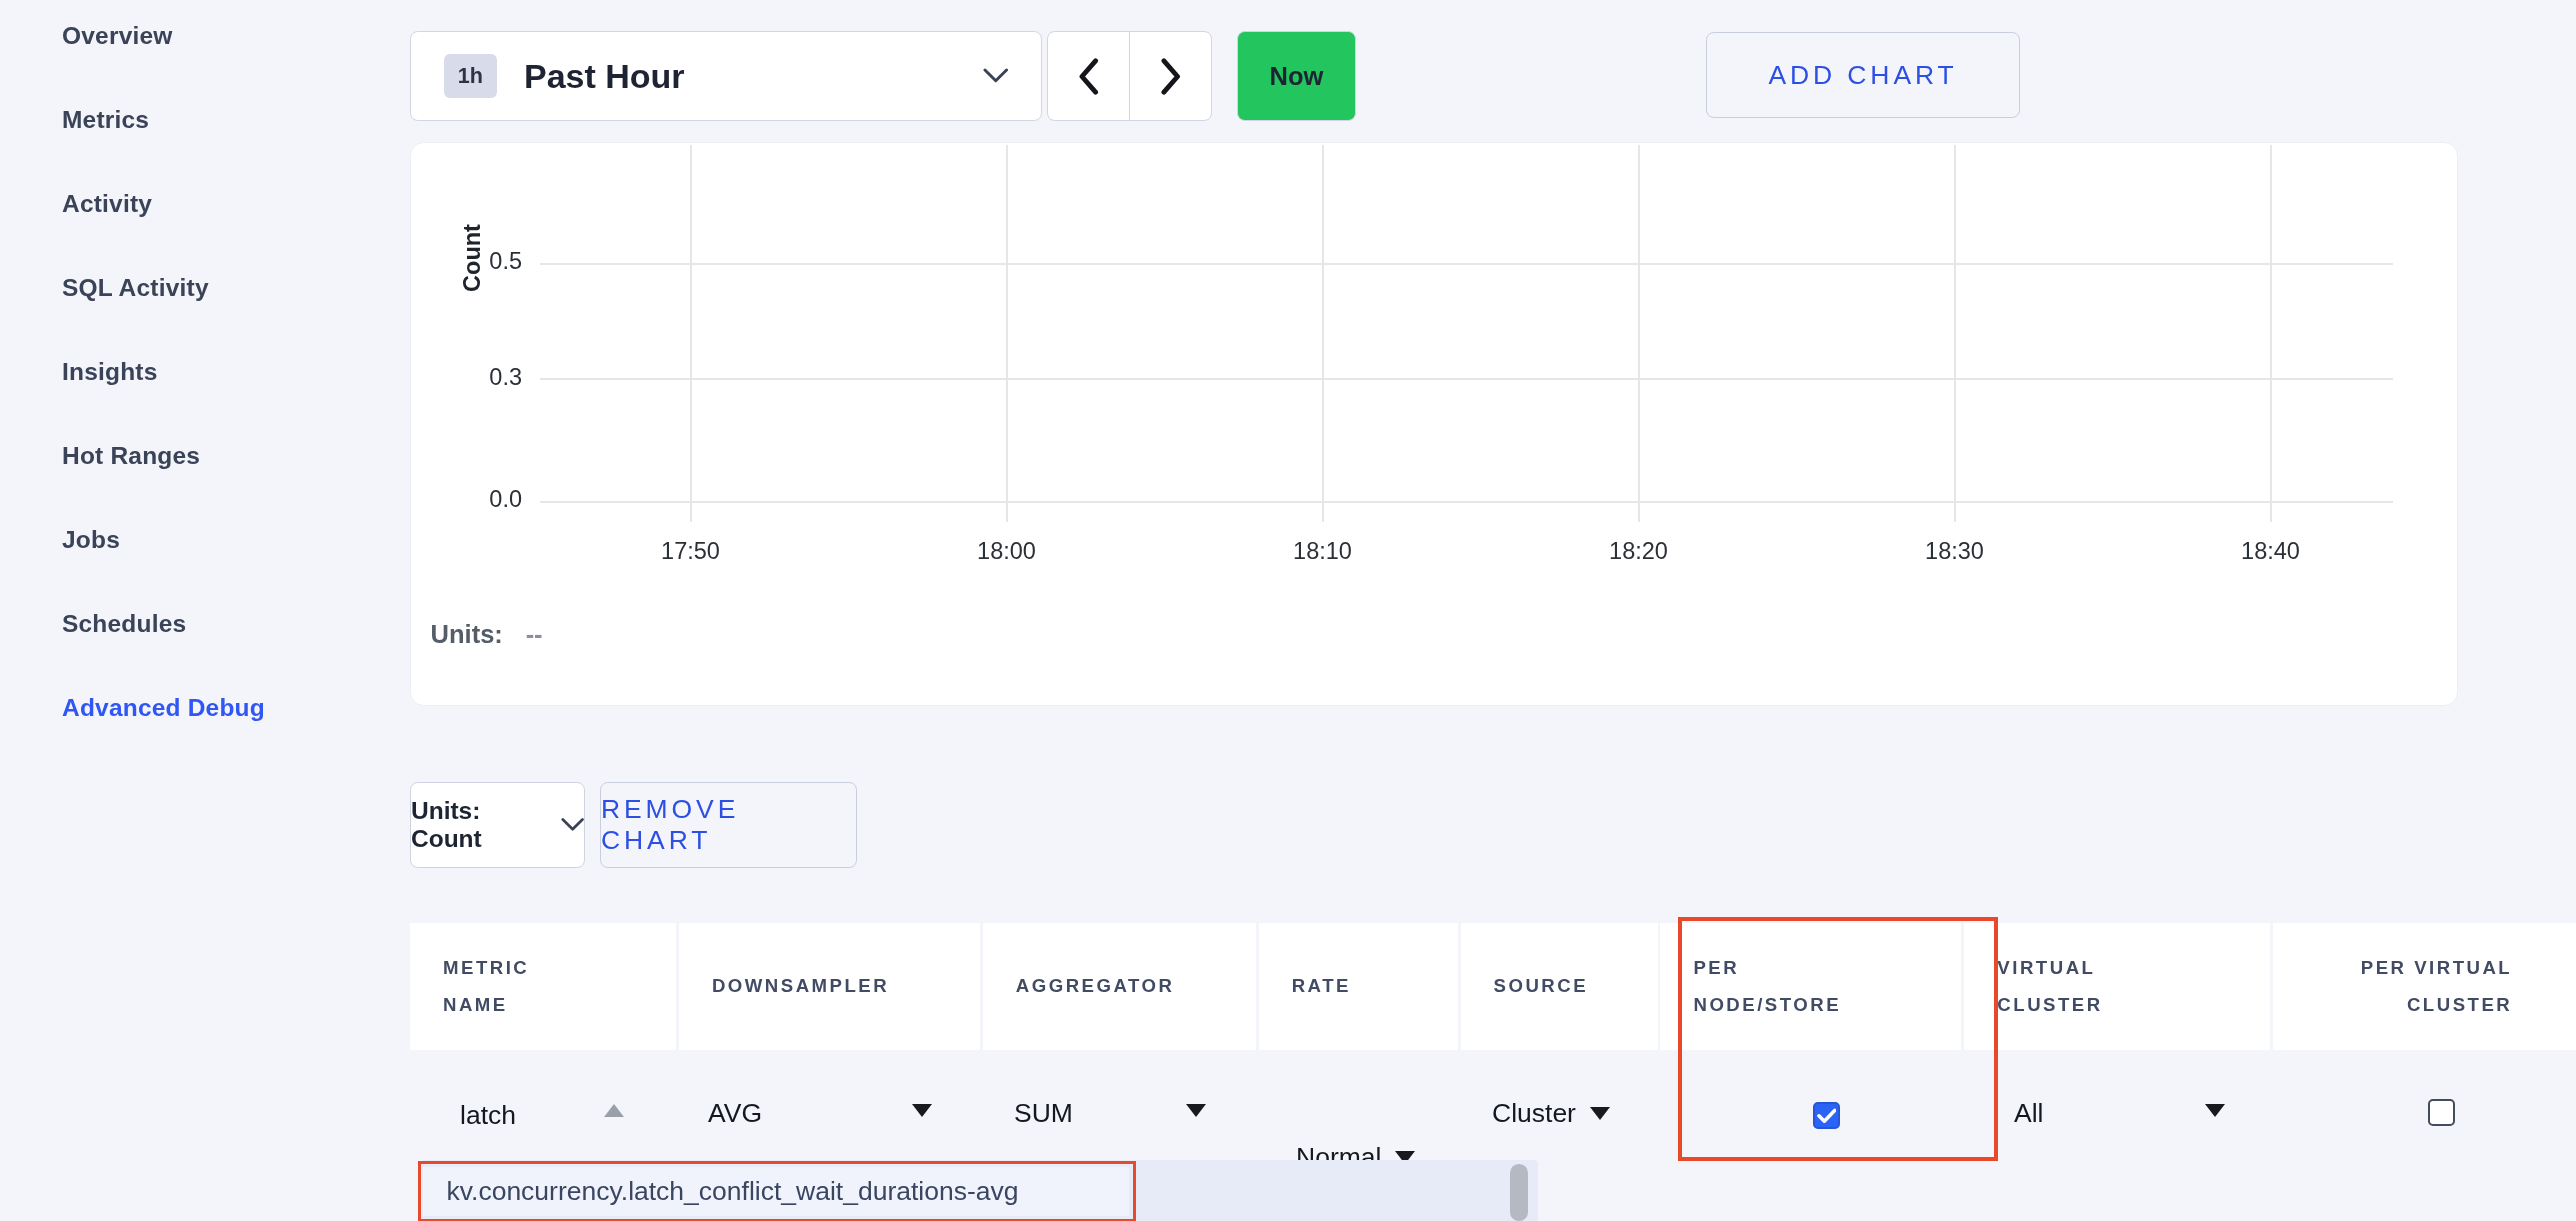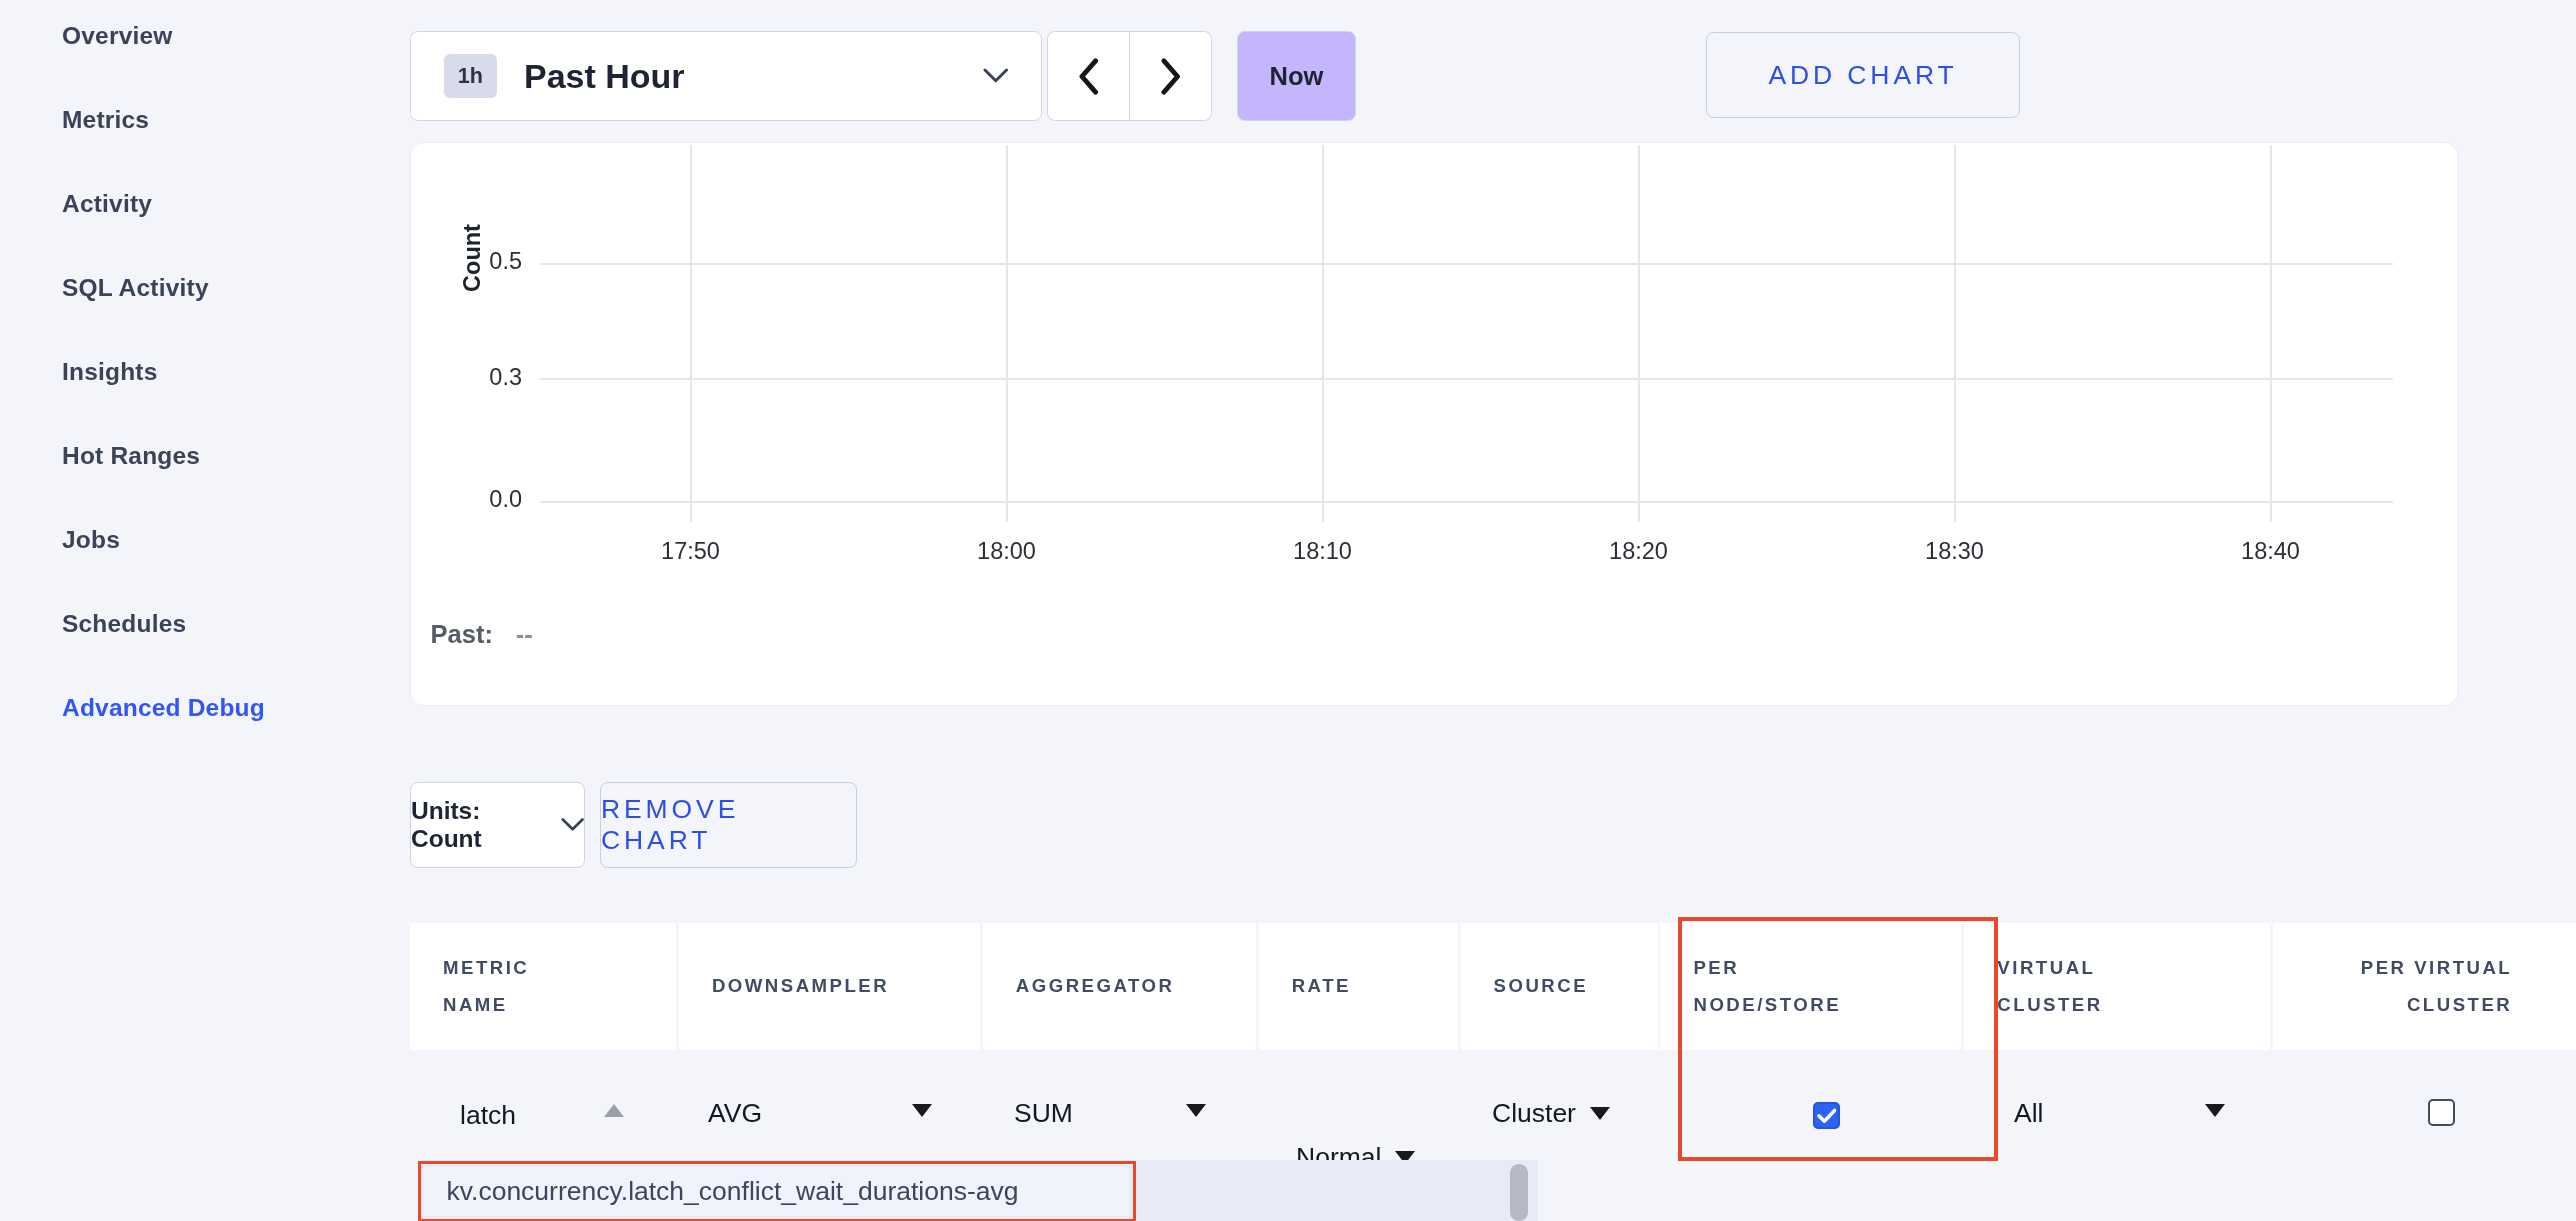--- a/index.html
+++ b/index.html
@@ -18,21 +18,21 @@
     border:1px solid #d2d6e2; border-radius:7.8px; display:flex; align-items:center; padding:0 33px; cursor:pointer; }
   .time-badge { background:#d8dcea; color:#2b3346; font-size:21.6px; font-weight:700; padding:8.8px 13.7px; border-radius:5.9px; }
   .time-label { font-size:34px; font-weight:600; color:#1e2433; margin-left:27.4px; flex:1; }
   .chev-down { width:25.5px; height:15.7px; }
 
   .arrow-group { position:absolute; left:1047px; top:31px; display:flex; }
   .arrow-btn { width:83px; height:90px; background:#fff; border:1px solid #d2d6e2; display:flex; align-items:center; justify-content:center; cursor:pointer; }
   .arrow-btn.left { border-radius:7.8px 0 0 7.8px; }
   .arrow-btn.right { border-radius:0 7.8px 7.8px 0; margin-left:-1px; }
 
-  .now-btn { position:absolute; left:1237px; top:31px; width:119px; height:90px; background:#c4b5fd;
+  .now-btn { position:absolute; left:1237px; top:31px; width:119px; height:90px; background:#22c55e;
     border:1px solid #d2d6e2; border-radius:7.8px; font-size:25.5px; font-weight:600; color:#1e2433;
     display:flex; align-items:center; justify-content:center; cursor:pointer; }
 
   .ghost-btn { background:transparent; border:1px solid #c9cede; border-radius:7.8px; color:#2c4fe4;
     font-size:26.5px; font-weight:500; letter-spacing:3.9px; display:flex; align-items:center; justify-content:center; cursor:pointer; }
   .add-chart-btn { position:absolute; left:1706px; top:32px; width:314px; height:86px; }
   .remove-chart-btn { position:absolute; left:600px; top:782px; width:257px; height:86px; }
 
   
   .chart-card { position:absolute; left:410px; top:142px; width:2048px; height:564px; background:#fff;
@@ -147,21 +147,21 @@
         <div class="vline" style="left: 1730px;"></div>
         <div class="x-tick" style="left: 1662px;">18:40</div>
         <div class="hline" style="top: 118px;"></div>
         <div class="y-tick" style="top: 103px;">0.5</div>
         <div class="hline" style="top: 233px;"></div>
         <div class="y-tick" style="top: 219px;">0.3</div>
         <div class="hline" style="top: 356px;"></div>
         <div class="y-tick" style="top: 341px;">0.0</div>
       </div>
     <div class="time-readout">
-      <span class="t-lab">Past:</span>
+      <span class="t-lab">Units:</span>
       <span class="t-val">--</span>
     </div>
   </section>
 
   <div class="units-select">
     <span class="u-lab">Units: Count</span>
     <svg class="chev-down" width="21.6" height="13.7" viewBox="0 0 26 16" fill="none">
       <path d="M2 2 L13 13 L24 2" stroke="#3a4356" stroke-width="3" stroke-linecap="round" stroke-linejoin="round"></path>
     </svg>
   </div>

